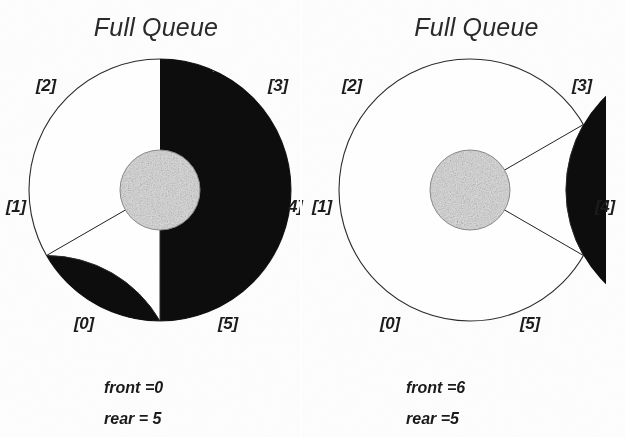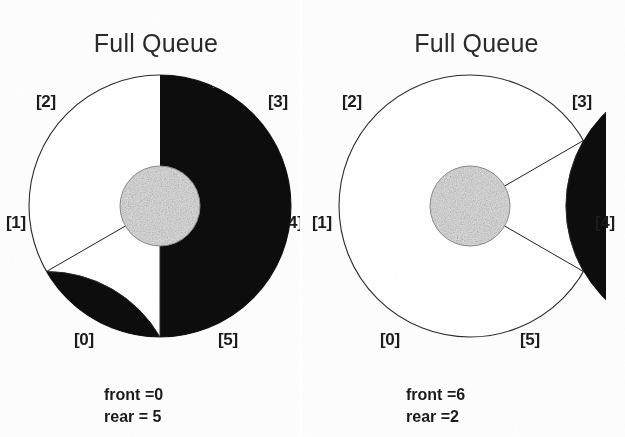--- a/index.html
+++ b/index.html
@@ -9,21 +9,21 @@
     background:#ffffff;
     font-family:"Liberation Sans", sans-serif;
     overflow:hidden;
     position:relative;
     -webkit-font-smoothing:none;
   }
   #stage{
     position:absolute;left:0;top:0;width:625px;height:437px;
     background:#fdfdfd;
   }
-  .figure{position:absolute;top:16px;height:389px;}
+  .figure{position:absolute;top:0;height:389px;font-style:italic;}
   .figure.left{left:0;width:312px;}
   .figure.right{left:312px;width:313px;}
 
   .fig-title{
     position:absolute;top:12px;left:0;width:100%;
     text-align:center;
     font-size:25px;
     font-weight:400;
     color:#2a2a2a;
     letter-spacing:0.2px;
@@ -57,21 +57,21 @@
     top:368px;
     font-size:16px;
     font-weight:700;
     color:#1a1a1a;
     line-height:22px;
     font-family:"Liberation Sans", sans-serif;
     white-space:nowrap;
   }
   .figure.left .caption{left:104px;}
   .figure.right .caption{left:94px;}
-  .caption div{display:block;}
+  .caption div{display:block;margin-top:9px;}
 
   
   .mid-clip{
     position:absolute;left:300px;top:0;width:2px;height:437px;
     background:#ffffff;
   }
   .grain{
     position:absolute;left:0;top:0;width:625px;height:437px;
     pointer-events:none;
     opacity:.30;
@@ -179,21 +179,21 @@
 
     <span class="slot-label" style="left:30px;top:77px;">[2]</span>
     <span class="slot-label" style="left:260px;top:77px;">[3]</span>
     <span class="slot-label" style="left:0px;top:198px;">[1]</span>
     <span class="slot-label" style="left:283px;top:198px;">[4]</span>
     <span class="slot-label" style="left:68px;top:315px;">[0]</span>
     <span class="slot-label" style="left:208px;top:315px;">[5]</span>
 
     <div class="caption">
       <div>front =6</div>
-      <div>rear =2</div>
+      <div>rear =5</div>
     </div>
   </div>
 
   <div class="mid-clip"></div>
 
   <svg class="grain">
     <filter id="pagegrain">
       <feTurbulence type="fractalNoise" baseFrequency="0.9" numOctaves="2" seed="21"></feTurbulence>
       <feColorMatrix type="saturate" values="0"></feColorMatrix>
       <feComponentTransfer>

